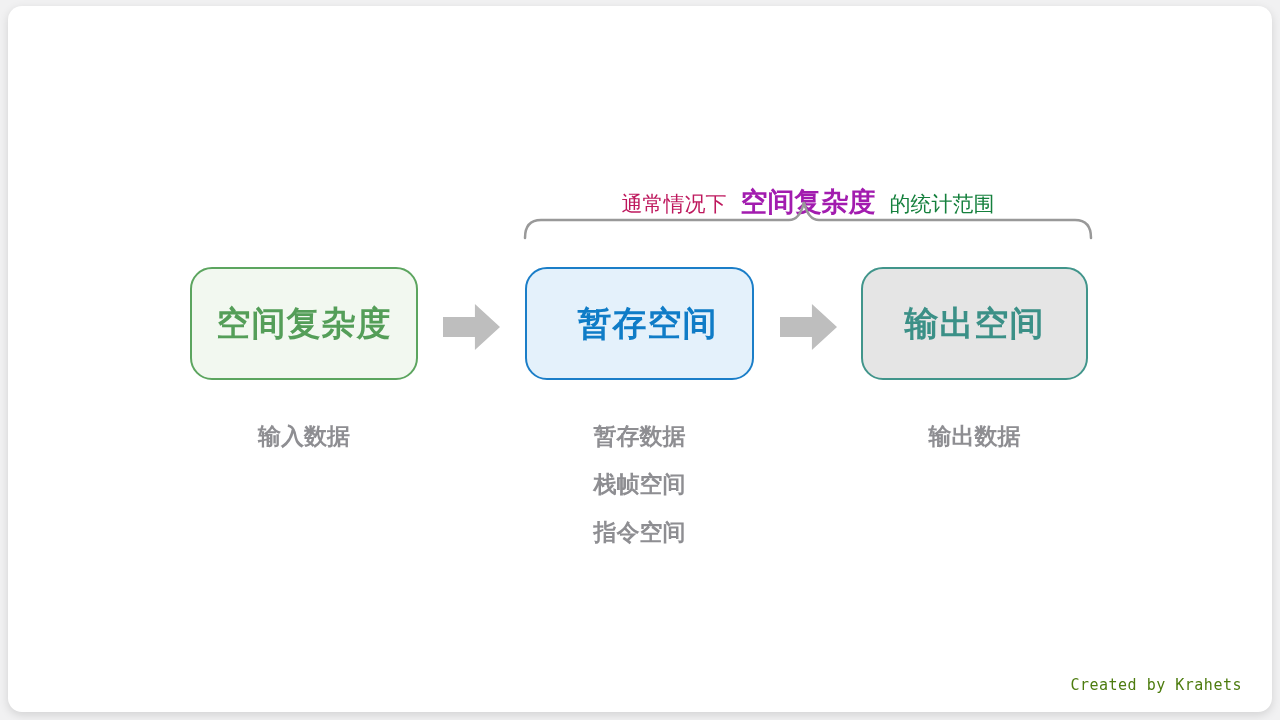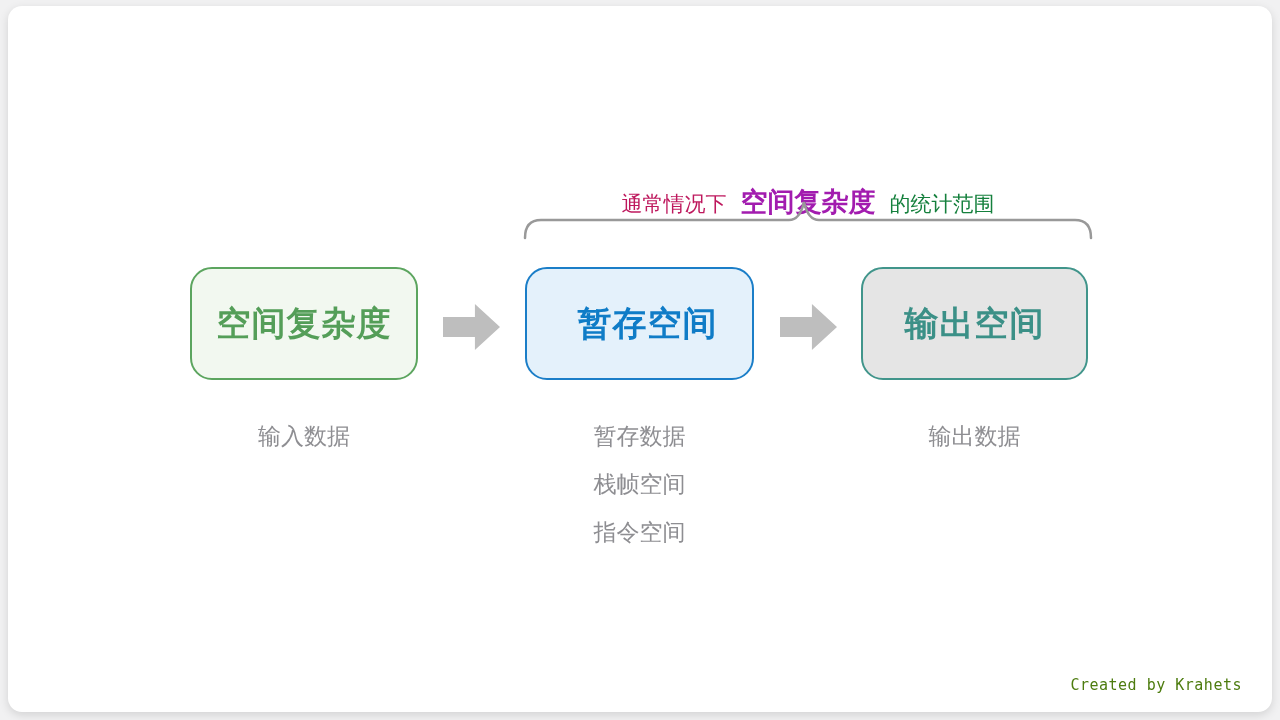--- a/index.html
+++ b/index.html
@@ -37,21 +37,21 @@
     position: absolute; width: 57px; height: 46px;
     clip-path: polygon(0 28%, 56% 28%, 56% 0, 100% 50%, 56% 100%, 56% 72%, 0 72%);
   }
   .arrow-1 { left: 435px; top: 298px; }
   .arrow-2 { left: 772px; top: 298px; }
   .sublabel-col {
     position: absolute; top: 418px;
     display: flex; flex-direction: column; align-items: center; gap: 24px;
     font-size: 23px;
   }
-  .sublabel-col div { line-height: 24px; }
+  .sublabel-col div { line-height: 24px; font-weight: bold; }
   .col-1 { left: 182px; width: 228px; }
   .col-2 { left: 517px; width: 229px; }
   .col-3 { left: 853px; width: 227px; }
   .footer-credit {
     position: absolute; right: 30px; top: 670px;
     font-family: "DejaVu Sans Mono", monospace;
     font-size: 15px; letter-spacing: 0.5px;
   }
 </style>
 </head>

